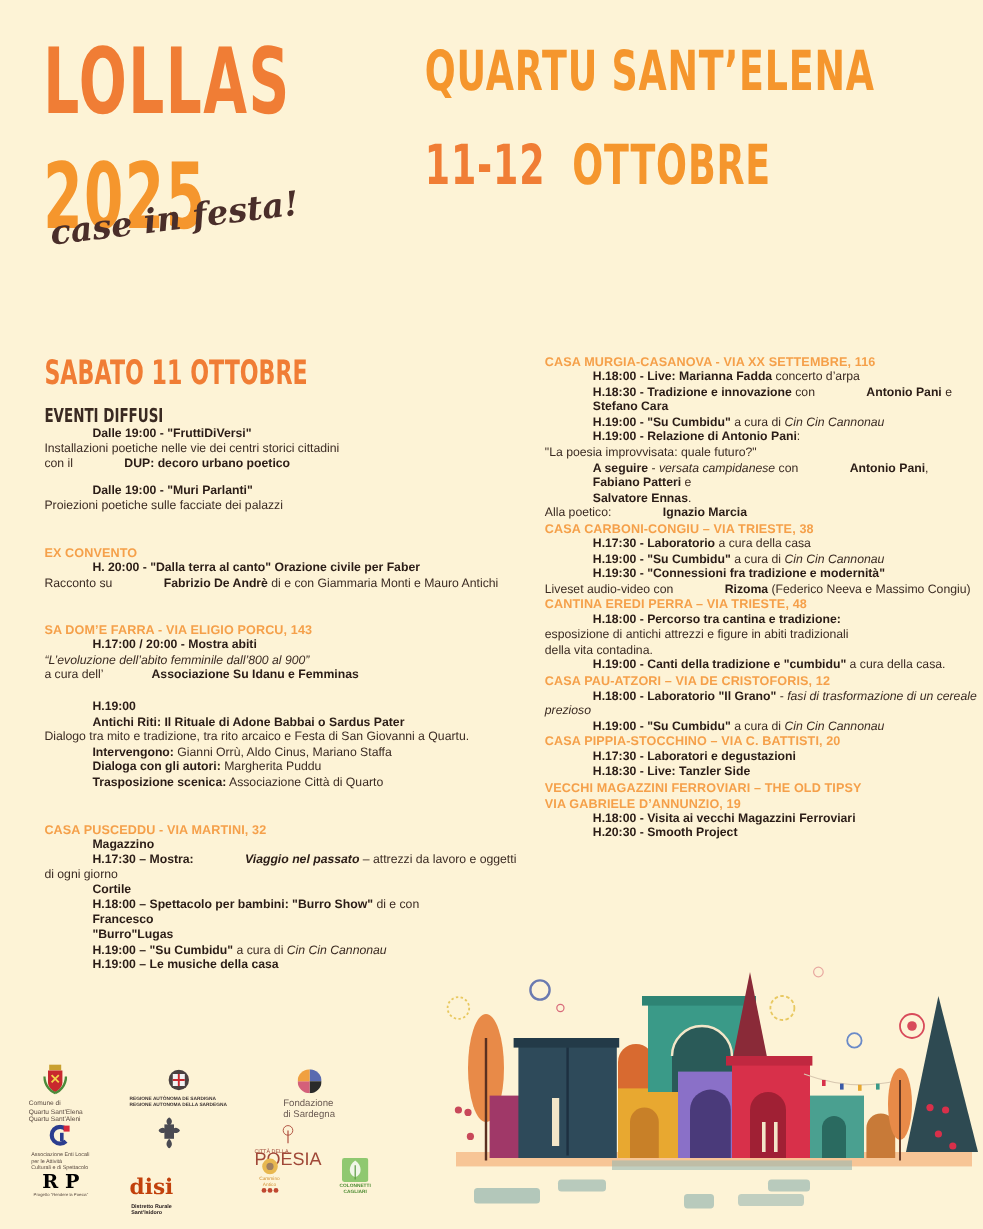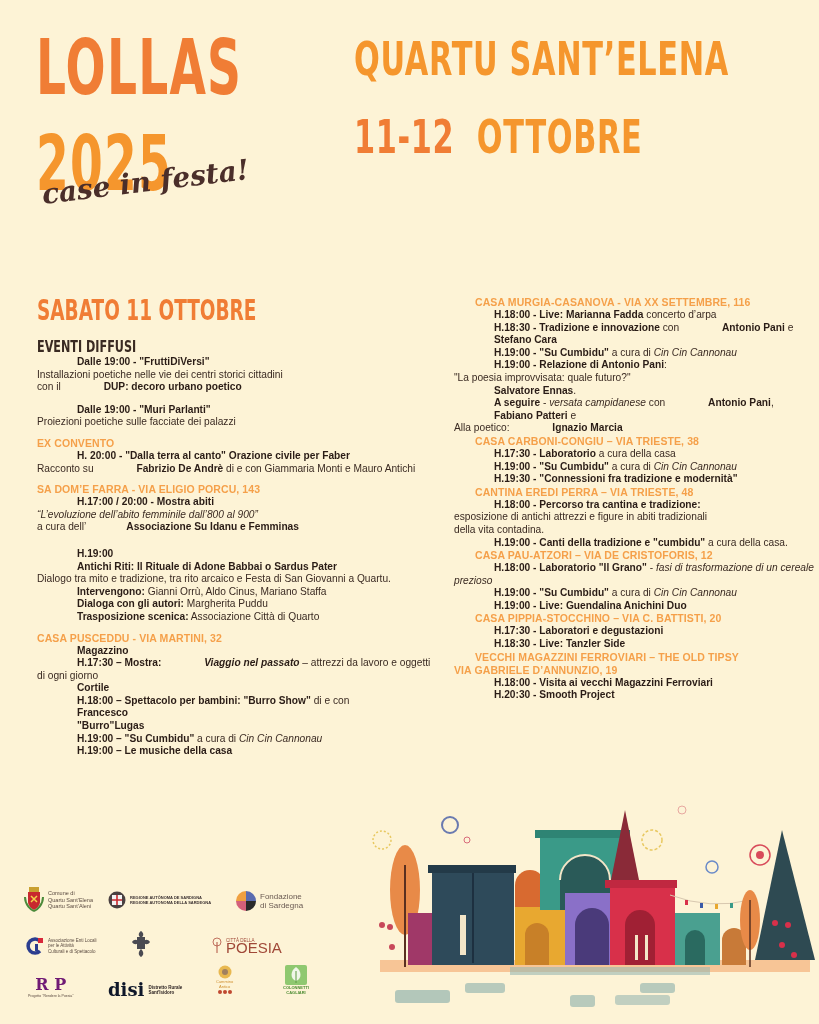--- a/index.html
+++ b/index.html
@@ -23,30 +23,30 @@
   .dates .d1 { color: #f07d35; }
   .dates .d2 { color: #f5962d; }
 
   
   .col-left { position: absolute; left: 37px; top: 296px; width: 400px; }
   .col-right { position: absolute; left: 454px; top: 296px; width: 360px; }
 
   .day-title { color: #f07d35; font-size: 28px; line-height: 30px; transform: scaleX(0.66); margin-bottom: 12px; }
   .section-caps { color: #3a2a22; font-size: 16px; line-height: 18px; transform: scaleX(0.7); display: block; }
 
-  .venue { color: #f5a04a; font-weight: bold; font-size: 10.5px; line-height: 13px; margin-top: 8px; letter-spacing: 0.1px; }
-  .col-right .venue:first-child { margin-top: 0; margin-left: 21px; }
+  .venue { color: #f5a04a; font-weight: bold; font-size: 10.5px; line-height: 13px; margin-top: 26px; letter-spacing: 0.1px; }
+  .col-right .venue:first-child { margin-top: 0; }
   .line { font-size: 10.2px; line-height: 12.6px; color: #3a2a22; }
   .line b { font-weight: bold; color: #2a1c16; padding-left: 40px; }
   .line i { font-style: italic; }
   .gap { height: 10px; }
 
   
   .logos { position: absolute; left: 20px; top: 885px; width: 330px; height: 130px; }
-  .logo { position: absolute; display: flex; align-items: center; gap: 4px; }
+  .logo { position: absolute; display: flex; align-items: center; gap: 4px; flex-direction: column; }
   .logo-text { font-size: 5.5px; line-height: 6.5px; color: #5a4a40; }
   .logo-text.big { font-size: 8px; line-height: 9px; color: #6a5a52; }
 
   
   .illus { position: absolute; left: 370px; top: 795px; width: 449px; height: 229px; }
 </style>
 </head>
 <body>
 
 <div class="logo-title">
@@ -105,46 +105,46 @@
 </div>
 
 <div class="col-right">
   <div>
     <div class="venue">CASA MURGIA-CASANOVA - VIA XX SETTEMBRE, 116</div>
     <div class="line"><b>H.18:00 - Live: Marianna Fadda</b><span> concerto d’arpa</span></div>
     <div class="line"><b>H.18:30 - Tradizione e innovazione</b><span> con </span><b>Antonio Pani</b><span> e </span><b>Stefano Cara</b></div>
     <div class="line"><b>H.19:00 - "Su Cumbidu"</b><span> a cura di </span><i>Cin Cin Cannonau</i></div>
     <div class="line"><b>H.19:00 - Relazione di Antonio Pani</b><span>:</span></div>
     <div class="line">"La poesia improvvisata: quale futuro?"</div>
+    <div class="line"><b>A seguire</b><span> - </span><i>versata campidanese</i><span> con </span><b>Antonio Pani</b><span>, </span><b>Fabiano Patteri</b><span> e</span></div>
     <div class="line"><b>Salvatore Ennas</b><span>.</span></div>
-    <div class="line"><b>A seguire</b><span> - </span><i>versata campidanese</i><span> con </span><b>Antonio Pani</b><span>, </span><b>Fabiano Patteri</b><span> e</span></div>
     <div class="line"><span>Alla poetico: </span><b>Ignazio Marcia</b></div>
   </div>
 
   <div>
     <div class="venue">CASA CARBONI-CONGIU – VIA TRIESTE, 38</div>
     <div class="line"><b>H.17:30 - Laboratorio</b><span> a cura della casa</span></div>
     <div class="line"><b>H.19:00 - "Su Cumbidu"</b><span> a cura di </span><i>Cin Cin Cannonau</i></div>
     <div class="line"><b>H.19:30 - "Connessioni fra tradizione e modernità"</b></div>
+    <div class="line"><span>Liveset audio-video con </span><b>Rizoma</b><span> (Federico Neeva e Massimo Congiu)</span></div>
   </div>
 
   <div>
     <div class="venue">CANTINA EREDI PERRA – VIA TRIESTE, 48</div>
     <div class="line"><b>H.18:00 - Percorso tra cantina e tradizione:</b></div>
     <div class="line">esposizione di antichi attrezzi e figure in abiti tradizionali</div>
     <div class="line">della vita contadina.</div>
     <div class="line"><b>H.19:00 - Canti della tradizione e "cumbidu"</b><span> a cura della casa.</span></div>
   </div>
 
   <div>
     <div class="venue">CASA PAU-ATZORI – VIA DE CRISTOFORIS, 12</div>
     <div class="line"><b>H.18:00 - Laboratorio "Il Grano"</b><span> - </span><i>fasi di trasformazione di un cereale</i></div>
     <div class="line"><i>prezioso</i></div>
     <div class="line"><b>H.19:00 - "Su Cumbidu"</b><span> a cura di </span><i>Cin Cin Cannonau</i></div>
-    <div class="line"><b>H.19:00 -  Live: Guendalina Anichini Duo</b></div>
   </div>
 
   <div>
     <div class="venue">CASA PIPPIA-STOCCHINO – VIA C. BATTISTI, 20</div>
     <div class="line"><b>H.17:30 - Laboratori e degustazioni</b></div>
     <div class="line"><b>H.18:30 - Live: Tanzler Side</b></div>
   </div>
 
   <div>
     <div class="venue">VECCHI MAGAZZINI FERROVIARI – THE OLD TIPSY</div>
@@ -219,26 +219,26 @@
       <circle cx="5" cy="5" r="4" fill="none" stroke="#b05040" stroke-width="0.8"></circle>
       <path d="M5 5v11" stroke="#b05040" stroke-width="1"></path>
     </svg>
     <div style="color:#a04838">
       <div style="font-size:4.5px;line-height:5px">CITTÀ DELLA</div>
       <div style="font-size:15px;line-height:10px">POESIA</div>
     </div>
   </div>
 
   <div class="logo" style="left:8px;top:92px;flex-direction:column;gap:1px">
-    <div style="font-family:'DejaVu Serif',serif;font-weight:bold;font-size:16px;line-height:16px;color:#701a75">R P</div>
+    <div style="font-family:'DejaVu Serif',serif;font-weight:bold;font-size:16px;line-height:16px;color:#000000">R P</div>
     <div style="font-size:3.5px;color:#5a4a40">Progetto "Rendere la Poesia"</div>
   </div>
 
   <div class="logo" style="left:88px;top:96px">
-    <div style="font-family:'DejaVu Serif',serif;font-weight:bold;font-size:18px;line-height:18px;color:#0f172a">disi</div>
+    <div style="font-family:'DejaVu Serif',serif;font-weight:bold;font-size:18px;line-height:18px;color:#c2410c">disi</div>
     <div class="logo-text" style="font-size:4.5px;line-height:5px;font-weight:bold;color:#2a2020">
       <div>Distretto Rurale</div>
       <div>Sant'Isidoro</div>
     </div>
   </div>
 
   <div class="logo" style="left:196px;top:80px;flex-direction:column;gap:1px;align-items:center">
     <svg width="14" height="14" viewBox="0 0 14 14">
       <circle cx="7" cy="7" r="6.5" fill="#e8b850"></circle>
       <circle cx="7" cy="7" r="3" fill="#a08060"></circle>

